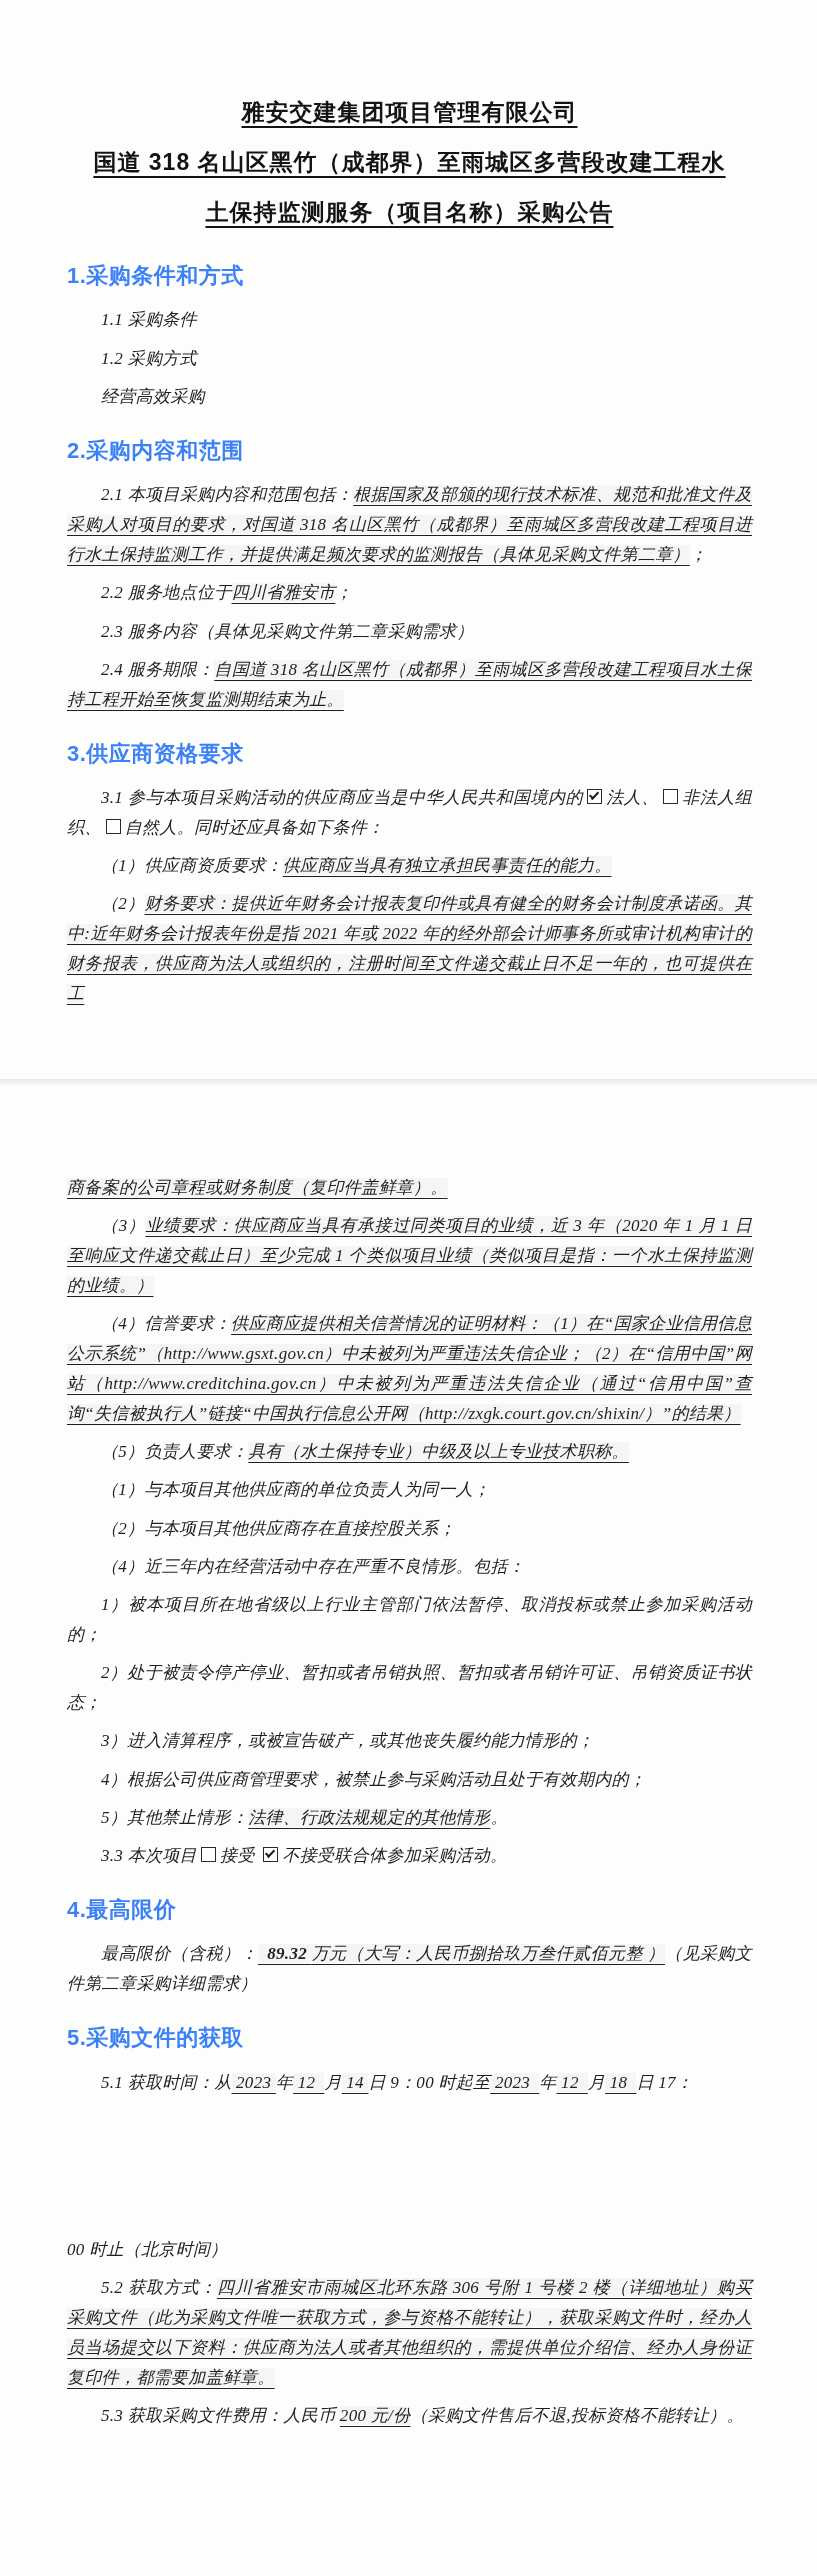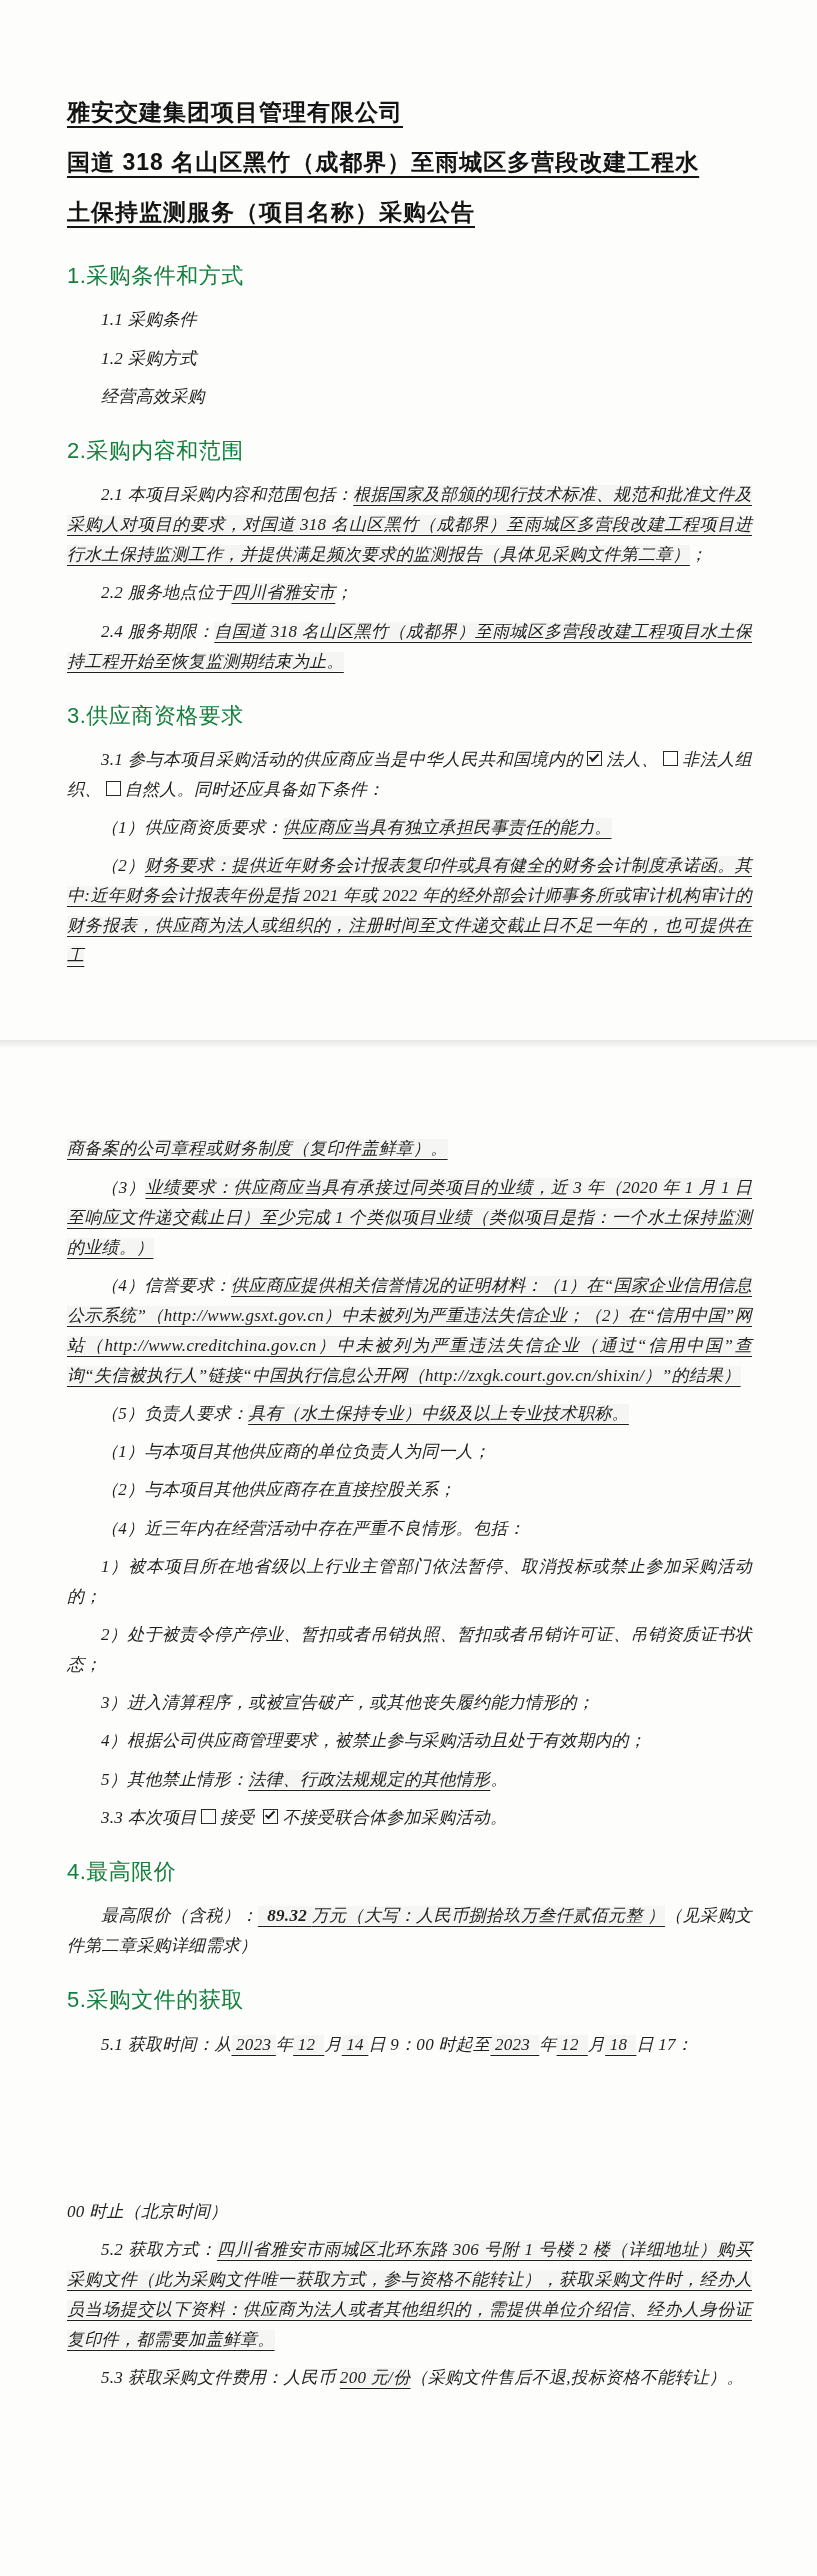--- a/index.html
+++ b/index.html
@@ -1,23 +1,23 @@
 <!DOCTYPE html>
 <html style="font-size:8.2px"><head>
 <meta charset="utf-8">
 <style>
   html,body{margin:0;padding:0;background:#ffffff;}
   .page{position:relative;width:818px;height:3468px;background:#fdfdfc;overflow:hidden;
         font-family:"Liberation Serif","DejaVu Serif",serif;color:#1f1f1f;}
   .content{position:absolute;left:67px;top:87px;width:685px;}
-  .title-line{font-family:"Liberation Sans","DejaVu Sans",sans-serif;
+  .title-line{text-align:center;font-family:"Liberation Sans","DejaVu Sans",sans-serif;
         font-weight:700;font-size:23px;line-height:50px;letter-spacing:1px;color:#141414;}
   .title-line .seg.u{text-decoration-thickness:2.1px;text-underline-offset:6.2px;background:none;}
-  .h1{font-family:"Liberation Sans","DejaVu Sans",sans-serif;font-weight:400;font-size:22px;
-        margin:24px 0 14.4px;letter-spacing:0.5px;color:#15803d;}
+  .h1{font-family:"Liberation Sans","DejaVu Sans",sans-serif;font-weight:700;font-size:22px;
+        margin:24px 0 14.4px;letter-spacing:0.5px;color:#3b82f6;}
   .para{font-size:17px;line-height:30px;margin:0 0 8.2px;text-align:justify;text-indent:34px;
         letter-spacing:0.3px;font-style:italic;}
   .para.noindent{text-indent:0;}
   .seg{white-space:pre-wrap;}
   .seg.u{text-decoration:underline;text-decoration-thickness:1.3px;text-underline-offset:4.6px;
         background:rgba(0,0,0,0.030);}
   .seg.b{font-weight:700;margin-top:36px;}
   .cb{display:inline-block;width:13px;height:13px;border:1.5px solid #2a2a2a;margin:0 4.1px;
         vertical-align:-1px;position:relative;background:#fff;}
   .cb.checked::before{content:"";position:absolute;left:0.5px;top:6.2px;width:5.2px;height:1.8px;
@@ -39,20 +39,21 @@
       <div class="title-line"><span class="seg u">雅安交建集团项目管理有限公司</span></div>
       <div class="title-line"><span class="seg u">国道 318 名山区黑竹（成都界）至雨城区多营段改建工程水</span></div>
       <div class="title-line"><span class="seg u">土保持监测服务（项目名称）采购公告</span></div>
       <div class="h1"><span class="seg">1.采购条件和方式</span></div>
       <div class="para"><span class="seg">1.1 采购条件</span></div>
       <div class="para"><span class="seg">1.2 采购方式</span></div>
       <div class="para"><span class="seg">经营高效采购</span></div>
       <div class="h1"><span class="seg">2.采购内容和范围</span></div>
       <div class="para"><span class="seg">2.1 本项目采购内容和范围包括：</span><span class="seg u">根据国家及部颁的现行技术标准、规范和批准文件及采购人对项目的要求，对国道 318 名山区黑竹（成都界）至雨城区多营段改建工程项目进行水土保持监测工作，并提供满足频次要求的监测报告（具体见采购文件第二章）</span><span class="seg">；</span></div>
       <div class="para"><span class="seg">2.2 服务地点位于</span><span class="seg u">四川省雅安市</span><span class="seg">；</span></div>
+      <div class="para"><span class="seg">2.3 服务内容（具体见采购文件第二章采购需求）</span></div>
       <div class="para"><span class="seg">2.4 服务期限：</span><span class="seg u">自国道 318 名山区黑竹（成都界）至雨城区多营段改建工程项目水土保持工程开始至恢复监测期结束为止。</span></div>
       <div class="h1"><span class="seg">3.供应商资格要求</span></div>
       <div class="para"><span class="seg">3.1 参与本项目采购活动的供应商应当是中华人民共和国境内的</span><span class="cb checked"></span><span class="seg">法人、</span><span class="cb"></span><span class="seg">非法人组织、</span><span class="cb"></span><span class="seg">自然人。同时还应具备如下条件：</span></div>
       <div class="para"><span class="seg">（1）供应商资质要求：</span><span class="seg u">供应商应当具有独立承担民事责任的能力。</span></div>
       <div class="para"><span class="seg">（2）</span><span class="seg u">财务要求：提供近年财务会计报表复印件或具有健全的财务会计制度承诺函。其中:近年财务会计报表年份是指 2021 年或 2022 年的经外部会计师事务所或审计机构审计的财务报表，供应商为法人或组织的，注册时间至文件递交截止日不足一年的，也可提供在工</span></div>
       <div class="gap page1">
         <div class="scan-band"></div>
       </div>
       <div class="para noindent"><span class="seg u">商备案的公司章程或财务制度（复印件盖鲜章）。</span></div>
       <div class="para"><span class="seg">（3）</span><span class="seg u">业绩要求：供应商应当具有承接过同类项目的业绩，近 3 年（2020 年 1 月 1 日至响应文件递交截止日）至少完成 1 个类似项目业绩（类似项目是指：一个水土保持监测的业绩。）</span></div>

